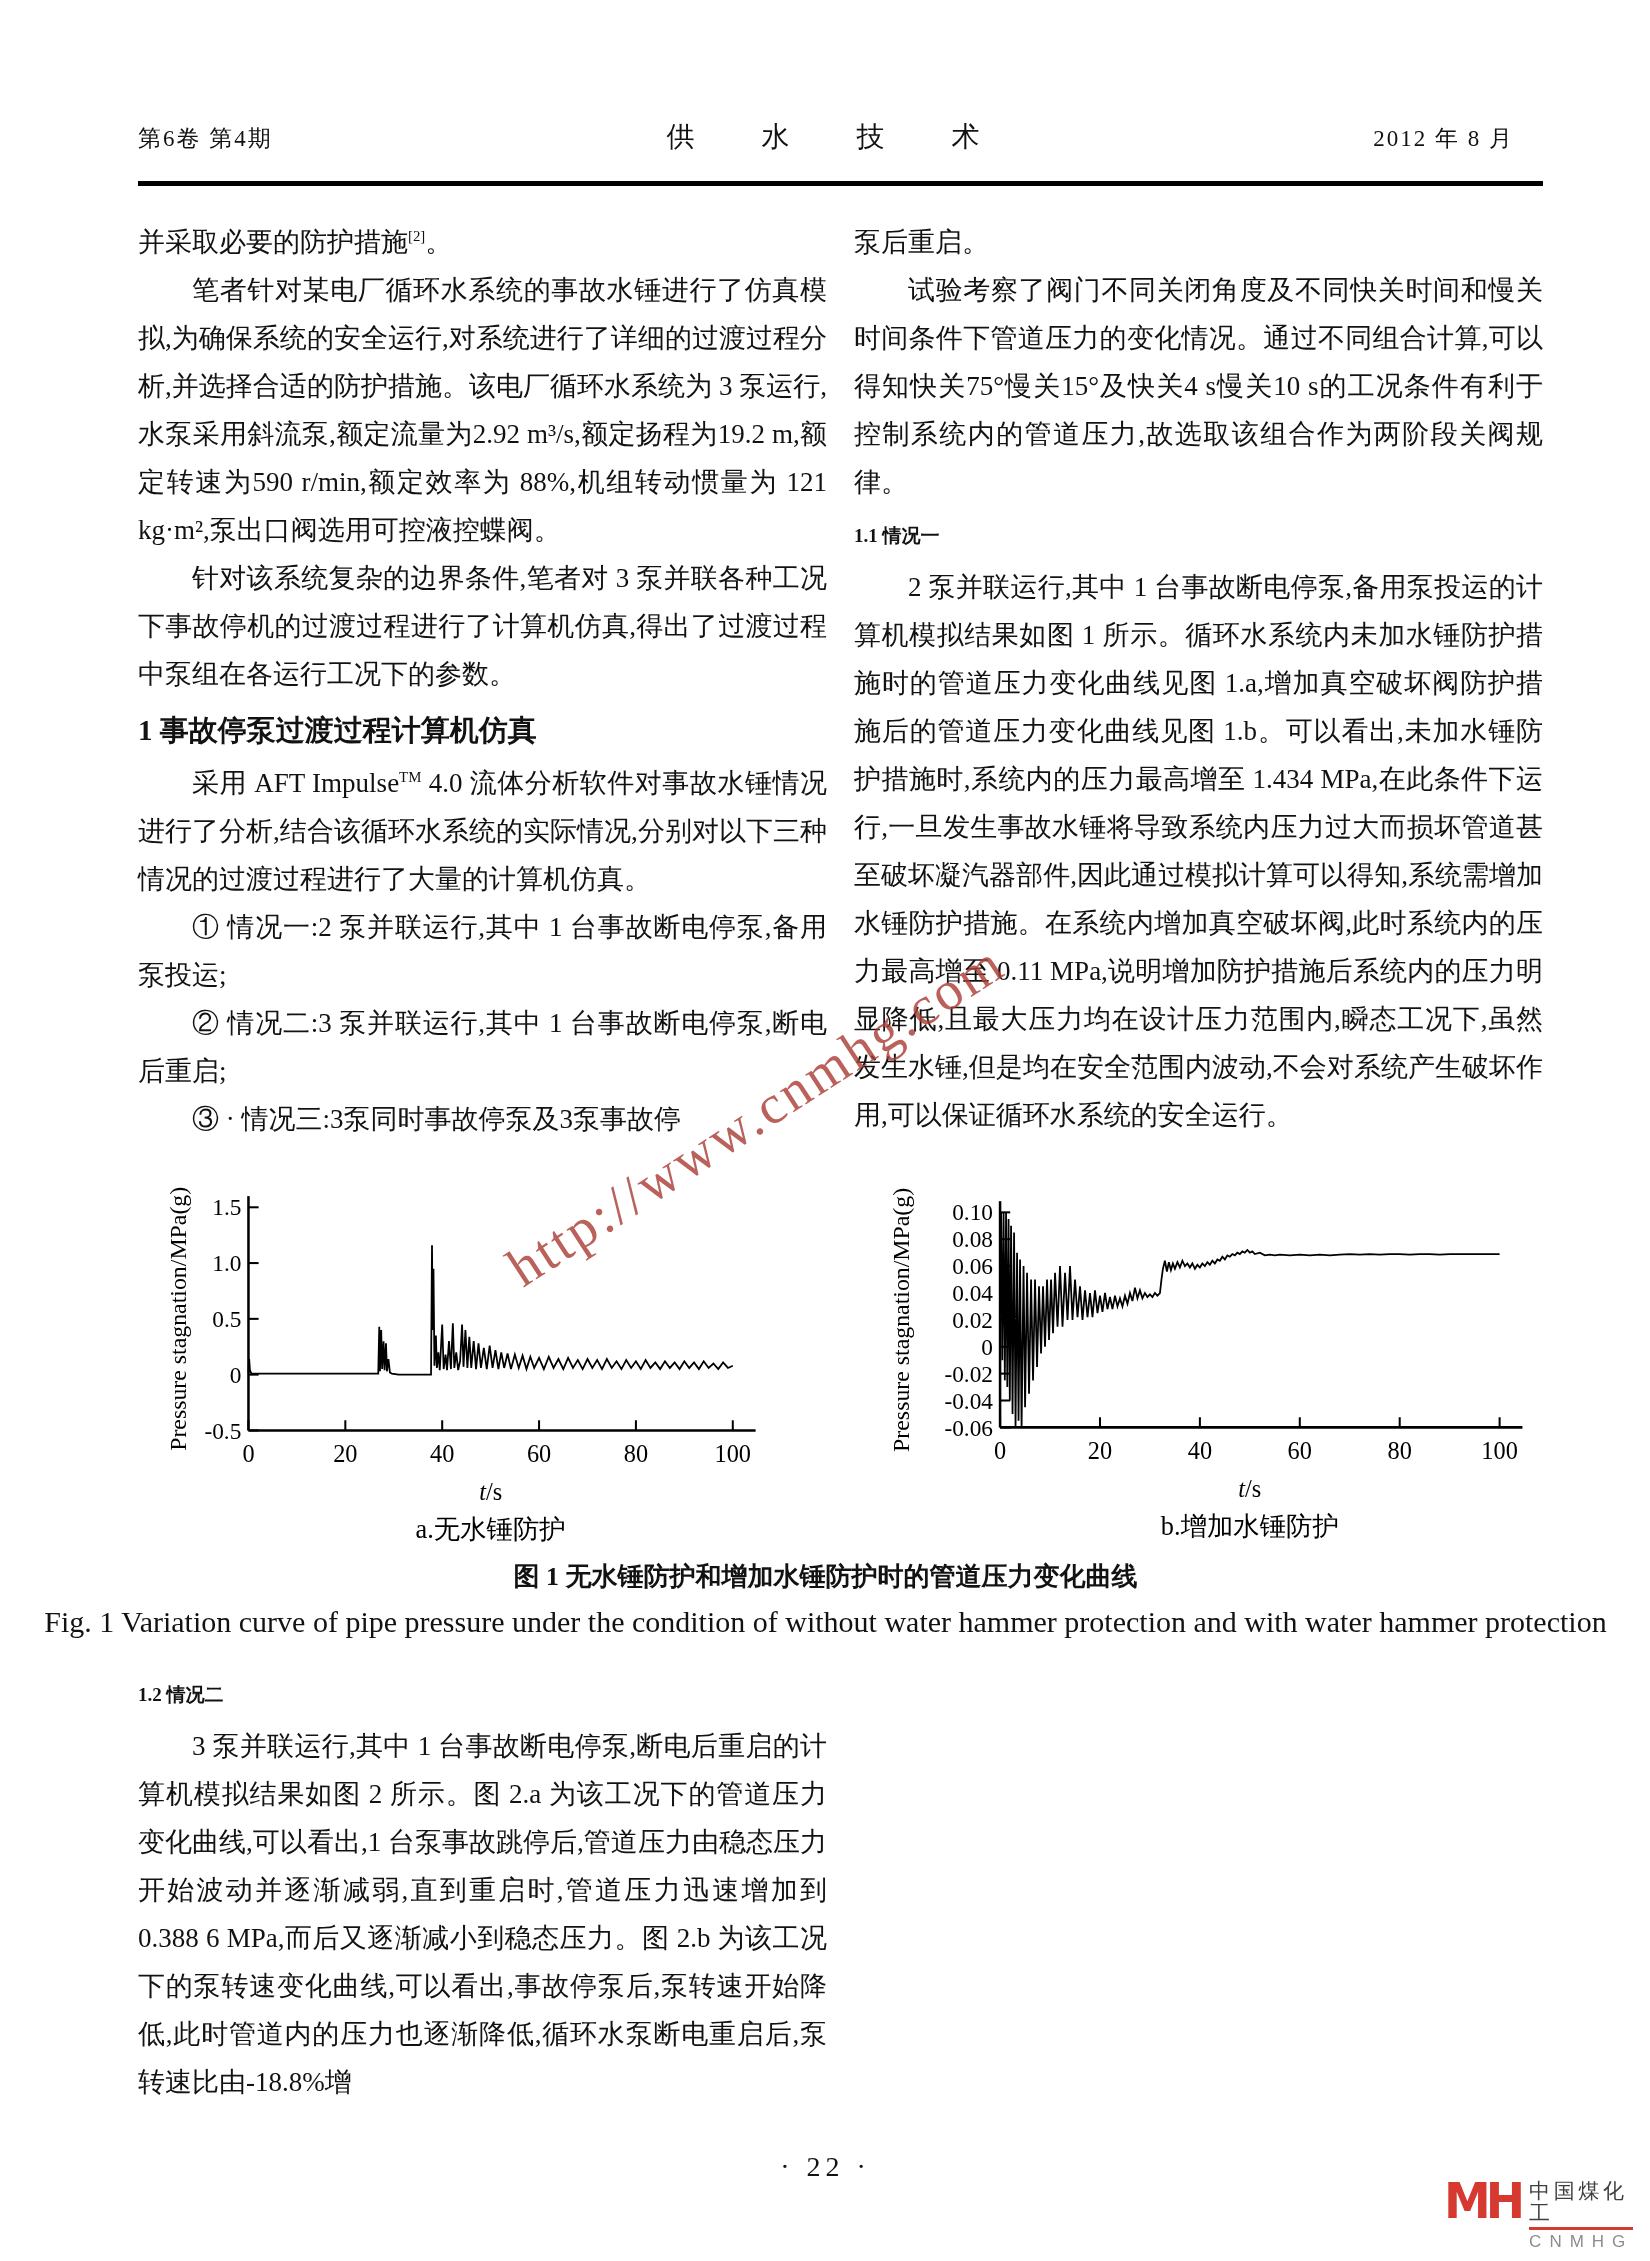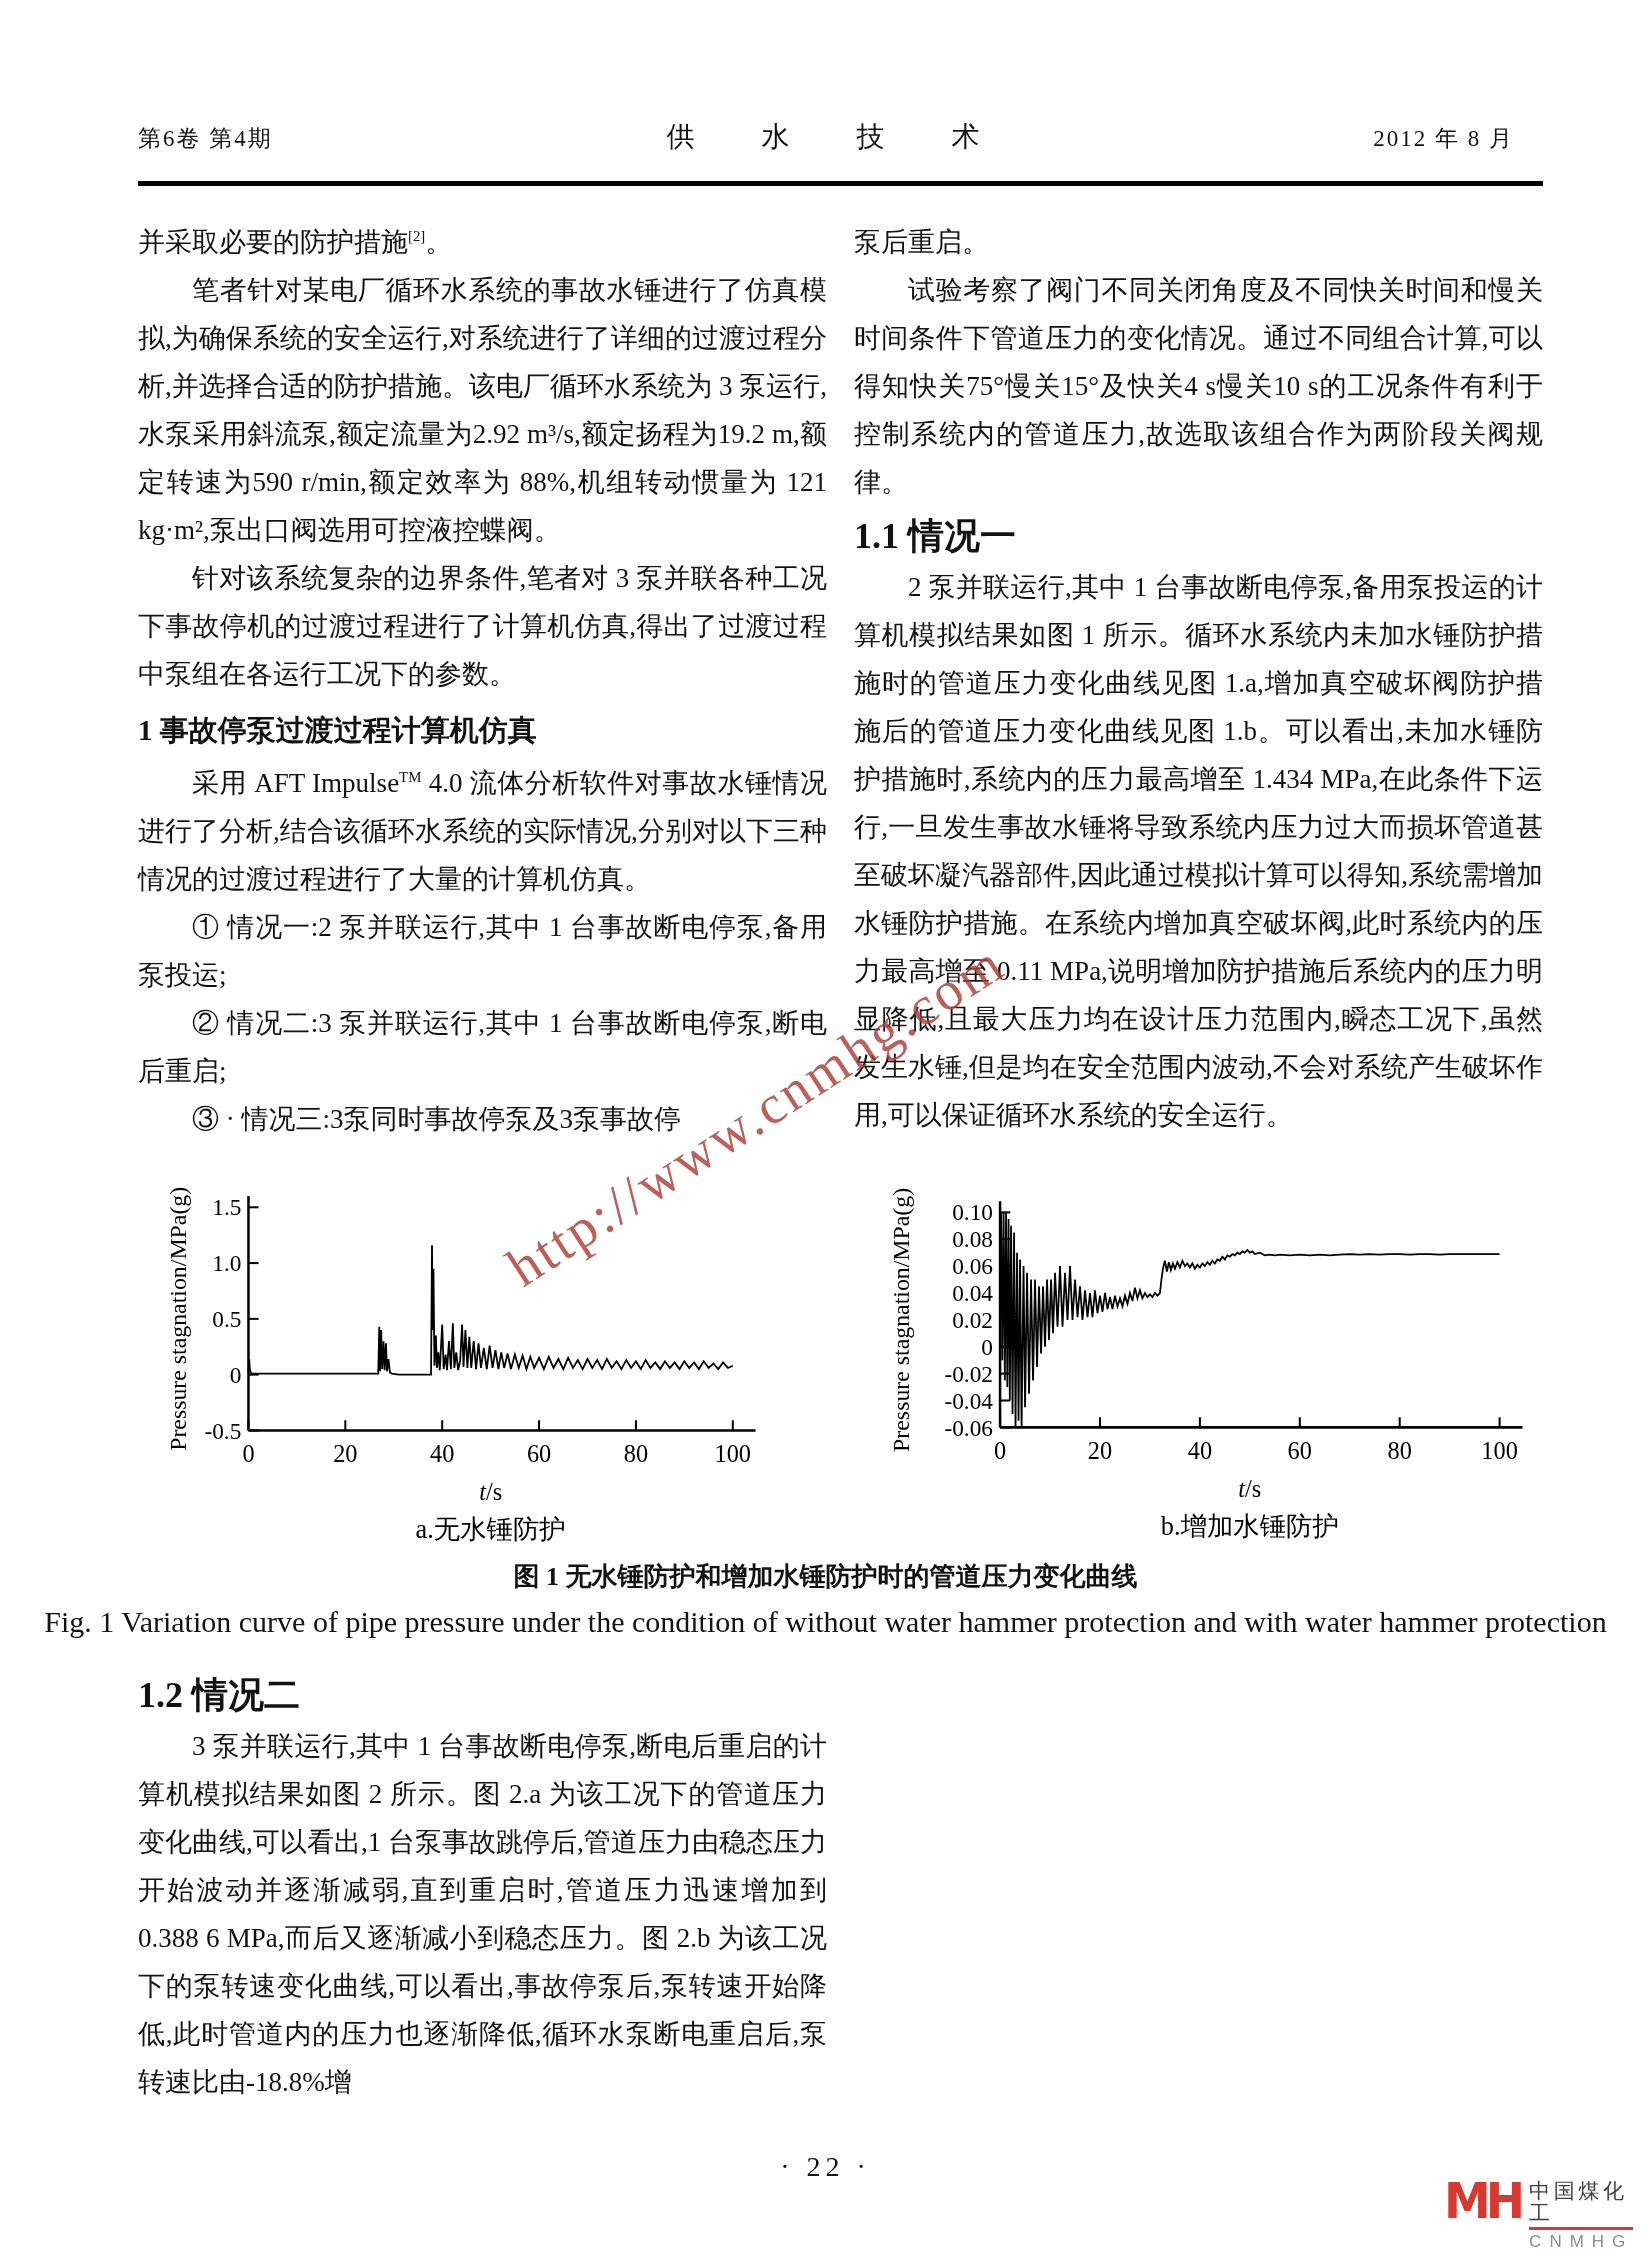--- a/index.html
+++ b/index.html
@@ -10,21 +10,21 @@
   .header{position:absolute;left:138px;top:118px;width:1376px;display:flex;
           justify-content:space-between;align-items:baseline;}
   .header .issue,.header .date{font-size:23px;letter-spacing:2px;}
   .header .journal{font-size:28px;letter-spacing:30px;text-indent:30px;}
   .rule{position:absolute;left:138px;top:181px;width:1405px;height:4.6px;background:#000;}
 
   .col{position:absolute;width:689px;font-size:27px;line-height:48px;text-align:justify;}
   .col p{margin:0;}
   .col p.indent{text-indent:2em;}
   .h-big{font-weight:bold;font-size:29px;margin:8px 0 5px 0;}
-  .h-sub{font-weight:bold;font-size:36px;margin:6px 0 3px 0;}
+  .h-sub{font-weight:bold;font-size:19px;margin:6px 0 3px 0;}
   sup{font-size:0.55em;vertical-align:super;line-height:0;}
 
   #col-left-top{left:138px;top:218px;}
   #col-right-top{left:854px;top:218px;}
   #col-left-bottom{left:138px;top:1665px;}
   #col-right-bottom{left:854px;top:1665px;}
 
   .watermark{position:absolute;left:513px;top:1241px;transform:rotate(-33deg);
              transform-origin:left center;font-size:55px;letter-spacing:3px;
              color:rgba(170,62,54,0.82);white-space:nowrap;z-index:5;

